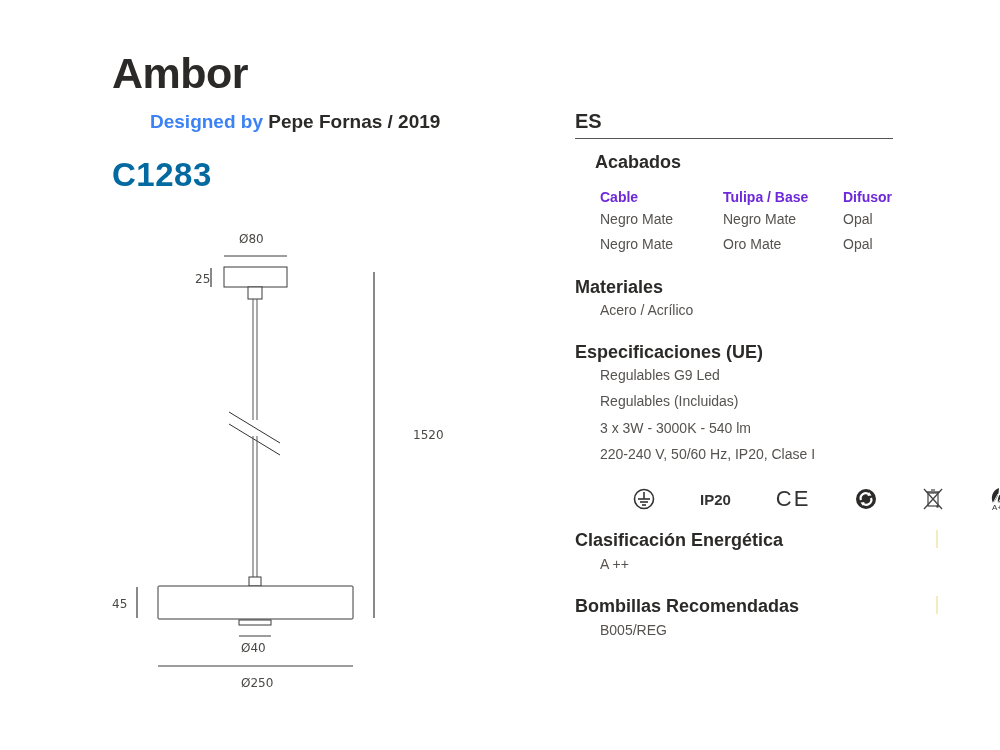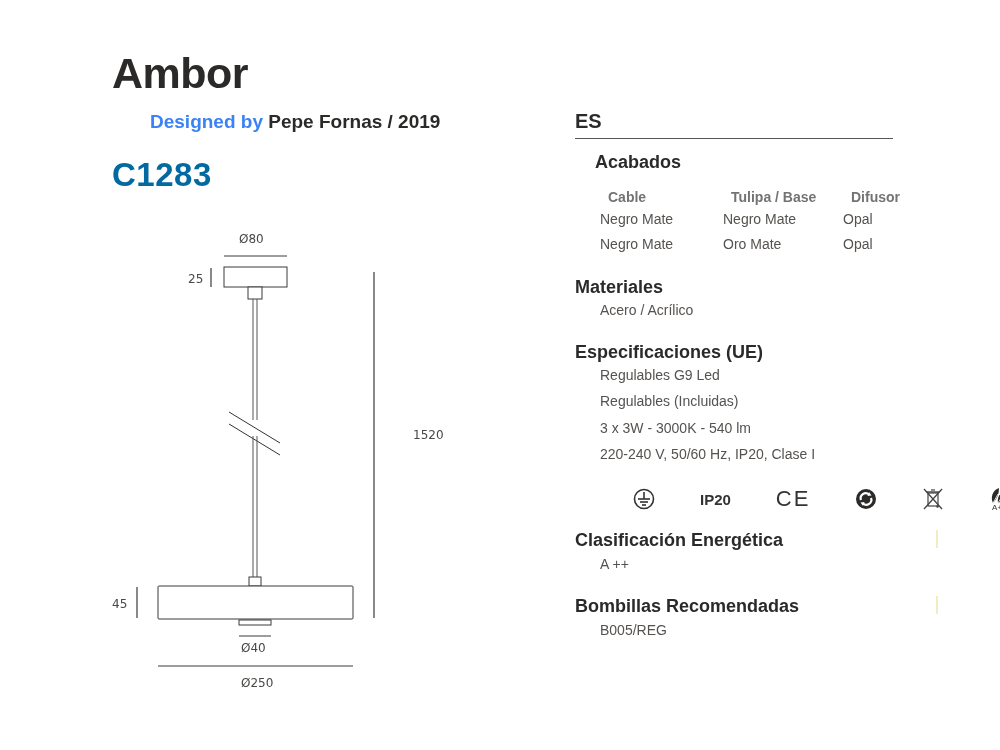--- a/index.html
+++ b/index.html
@@ -16,21 +16,21 @@
 
     
     .drawing { left: 0; top: 0; width: 480px; height: 750px; }
     .dim-label { font-size: 12px; color: #4a4845; font-family: "DejaVu Sans", sans-serif; }
 
     
     .lang { left: 575px; top: 110px; font-size: 20px; font-weight: 700; color: #2b2a29; }
     .lang-rule { left: 575px; top: 138px; width: 318px; height: 1px; background: #555; }
 
     .sec-title { font-size: 18px; font-weight: 700; color: #2b2a29; white-space: nowrap; }
-    .col-head { font-size: 14px; font-weight: 700; color: #737373; white-space: nowrap; margin-left: 8px; }
+    .col-head { font-size: 14px; font-weight: 700; color: #6d28d9; white-space: nowrap; }
     .val { font-size: 14px; font-weight: 300; color: #55524f; white-space: nowrap; }
 
     .icons-row { left: 598px; top: 484px; height: 30px; display: flex; align-items: center; gap: 10px; }
     .icons-row .ic { display: inline-flex; align-items: center; justify-content: center; color: #333; margin-left: 35px; }
     .ip-text { font-size: 15px; font-weight: 700; color: #333; }
     .ce { font-size: 22px; font-weight: 400; letter-spacing: 2px; color: #2b2a29; font-family: "Liberation Sans", sans-serif; }
 
     .faint-mark { width: 2px; background: #f2ecc0; }
   </style>
 </head>
@@ -69,21 +69,21 @@
     <rect x="239" y="620" width="32" height="5" fill="#fff"></rect>
 
     <line x1="239" y1="636" x2="271" y2="636"></line>
 
     <line x1="158" y1="666" x2="353" y2="666"></line>
 
     <line x1="374" y1="272" x2="374" y2="618" stroke-width="1.2"></line>
   </g>
 </svg>
 <div class="abs dim-label" style="left:239px; top:232px;">Ø80</div>
-<div class="abs dim-label" style="left:188px; top:272px;">25</div>
+<div class="abs dim-label" style="left:195px; top:272px;">25</div>
 <div class="abs dim-label" style="left:413px; top:428px;">1520</div>
 <div class="abs dim-label" style="left:112px; top:597px;">45</div>
 <div class="abs dim-label" style="left:241px; top:641px;">Ø40</div>
 <div class="abs dim-label" style="left:241px; top:676px;">Ø250</div>
 
 <div class="abs lang">ES</div>
 <div class="abs lang-rule"></div>
 
 <div class="abs sec-title" style="left:575px; top:152px;margin-left:20px;">Acabados</div>
 <div class="abs col-head" style="left:600px; top:189px;">Cable</div>

